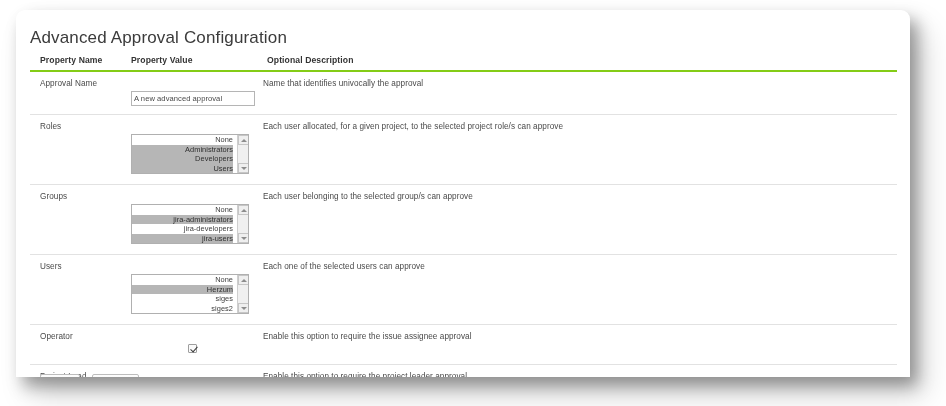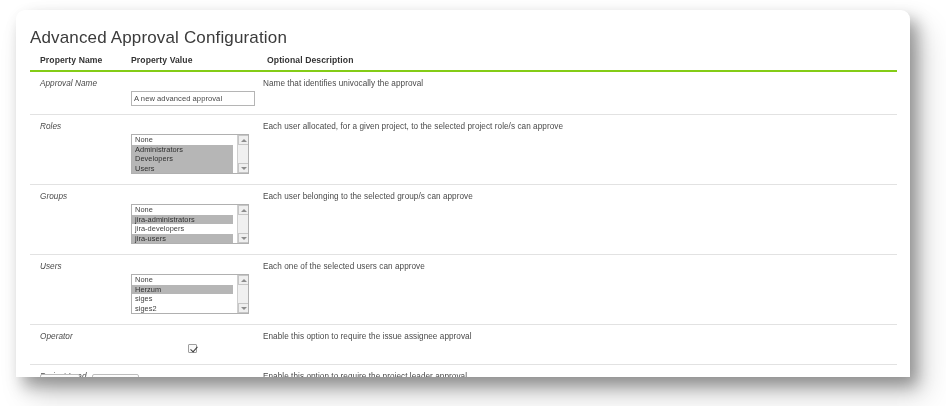--- a/index.html
+++ b/index.html
@@ -63,21 +63,21 @@
   #prop-table th.th-val { padding-left: 4px; }
 
   #prop-table td {
     font-size: 8.2px;
     color: #4a4a4a;
     padding: 0 3px 0 10px;
     border-bottom: 1px solid #e2e2e2;
     vertical-align: top;
     letter-spacing: 0.05px;
   }
-  #prop-table td.td-name  { padding-top: 7px; font-style: italic; }
+  #prop-table td.td-name  { padding-top: 7px; }
   #prop-table td.td-desc  { padding-top: 7px; padding-left: 6px; white-space: nowrap; }
   #prop-table td.td-val   { padding-left: 4px; padding-top: 19px; padding-bottom: 5px; }
 
   tr.r-input  td { height: 18px; }
   tr.r-list   td { height: 45px; }
   tr.r-check  td { height: 15px; }
 
   tr.r-check td.td-name  { padding-top: 6px; }
   tr.r-check td.td-desc  { padding-top: 6px; }
   tr.r-check td.td-val   { padding-top: 5px; text-align: center; padding-left: 0; }
@@ -101,20 +101,21 @@
   .listbox {
     width: 116px;
     height: 38px;
     border: 1px solid #b0b0b0;
     background: #ffffff;
     position: relative;
     box-sizing: content-box;
     overflow: hidden;
     display: inline-block;
     vertical-align: top;
+    text-align: right;
   }
   .listbox .opts {
     position: absolute;
     left: 0; top: 0;
     width: 101px;
     padding: 0;
   }
   .listbox .opt {
     font-size: 7.4px;
     line-height: 9.6px;

